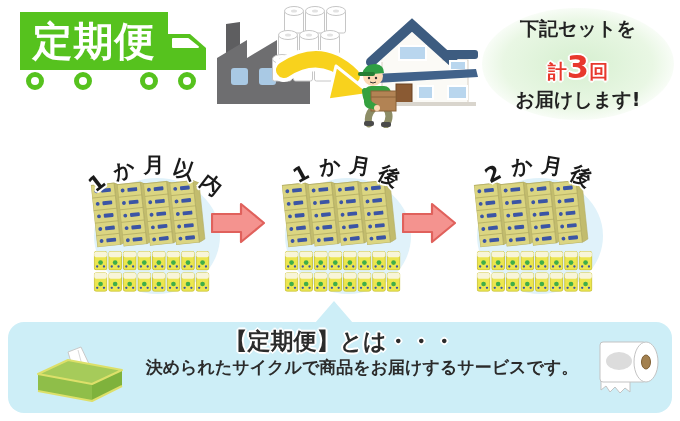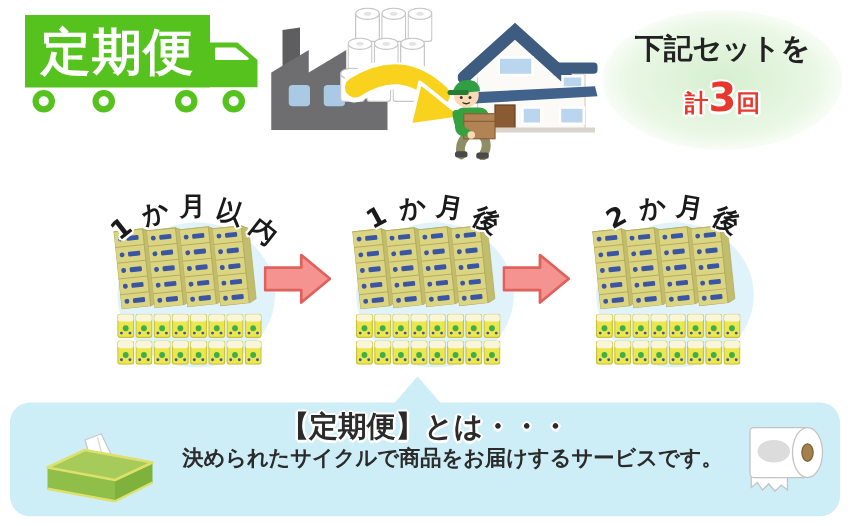--- a/index.html
+++ b/index.html
@@ -24,21 +24,21 @@
   .yellow-arrow{position:absolute;left:276px;top:50px;}
   .house{position:absolute;left:366px;top:8px;}
   .delivery-man{position:absolute;left:350px;top:60px;}
 
   
   .promo{position:absolute;left:482px;top:8px;width:192px;height:112px;
     display:flex;flex-direction:column;align-items:center;justify-content:center;text-align:center;}
   .promo-bg{position:absolute;inset:0;border-radius:50%;
     background:radial-gradient(ellipse at center, var(--promo-green,#d6efd0) 0%, #e9f7e4 55%, rgba(255,255,255,0) 78%);}
   .promo span{position:relative;}
-  .promo .pl{font-size:23px;font-weight:bold;color:#222;line-height:21px;}
+  .promo .pl{font-size:19px;font-weight:bold;color:#222;line-height:21px;}
   .promo .ptotal{line-height:32px;font-weight:bold;color:var(--accent-red,#e8382d);
     text-shadow:-2px 0 0 #fff,2px 0 0 #fff,0 -2px 0 #fff,0 2px 0 #fff,-1px -1px 0 #fff,1px 1px 0 #fff,-1px 1px 0 #fff,1px -1px 0 #fff;margin-top:12px;}
   .promo .ptotal .small{font-size:19px;}
   .promo .ptotal .big{font-size:32px;}
 
   
   .stage{position:absolute;top:145px;width:200px;height:170px;}
   .s1{left:54px}.s2{left:245px}.s3{left:437px}
   .stage-circle{position:absolute;left:40px;top:33px;width:126px;height:116px;border-radius:50%;
     background:var(--circle-blue,#e0f2fa);}
@@ -203,20 +203,21 @@
     <rect x="21" y="31" width="25" height="20" fill="#b28354" stroke="#8a6239"></rect>
     <line x1="21" y1="37" x2="46" y2="37" stroke="#8a6239"></line>
     <path d="M15,31 Q16,44 25,47" fill="none" stroke="#35a13f" stroke-width="6" stroke-linecap="round"></path>
     <circle cx="27" cy="48" r="3" fill="#fcd9b4"></circle>
   </svg>
 
   <div class="promo">
     <div class="promo-bg"></div>
     <span class="pl">下記セットを</span>
     <span class="ptotal"><span class="small">計</span><span class="big">3</span><span class="small">回</span></span>
+    <span class="pl">お届けします!</span>
   </div>
 
   <div class="stage s1">
     <div class="stage-circle"></div>
     <svg class="stage-product" width="136" height="122" viewBox="0 0 140 125">
         <use href="#product-set"></use>
       </svg>
     <div class="arc-label">
         <span style="left: 30.3591px; top: 25.503px; transform: rotate(-38deg);">1</span>
         <span style="left: 57.0477px; top: 11.0123px; transform: rotate(-19deg);">か</span>

